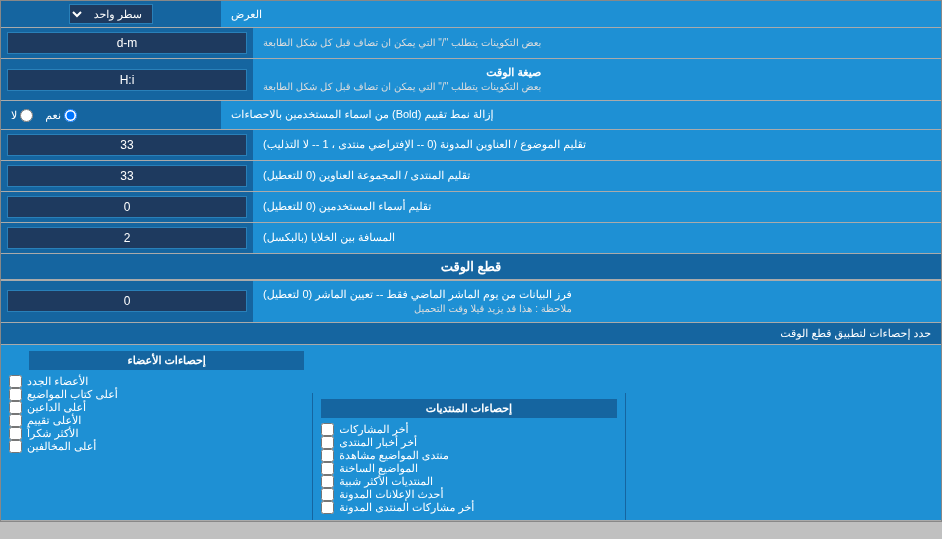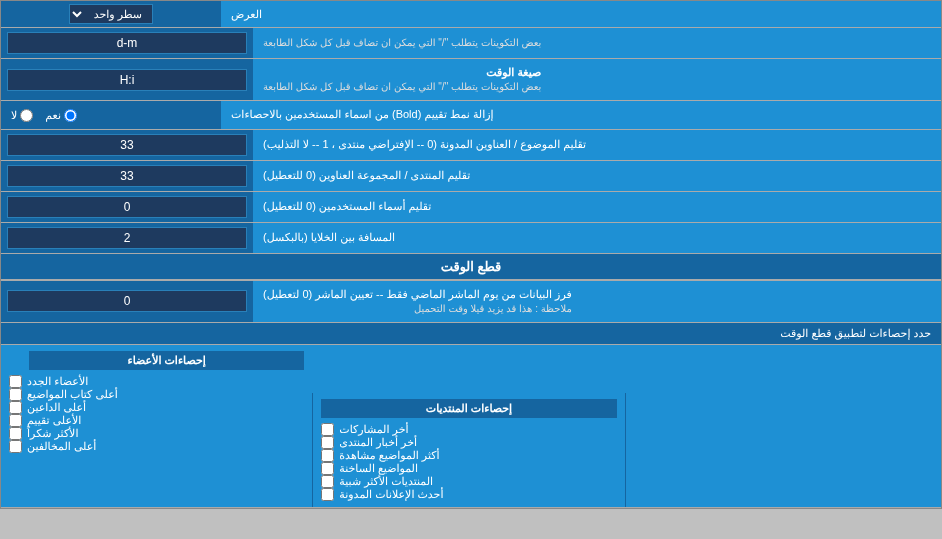--- a/index.html
+++ b/index.html
@@ -229,33 +229,37 @@
         <div style="background:#1565a0; color:#fff; font-weight:bold; padding:3px 8px; font-size:11px; text-align:center; margin-bottom:5px;">إحصاءات المنتديات</div>
         <div class="checkbox-item">
           <span>أخر المشاركات</span>
           <input type="checkbox" style="">
         </div>
         <div class="checkbox-item">
           <span>أخر أخبار المنتدى</span>
           <input type="checkbox" style="">
         </div>
         <div class="checkbox-item">
-          <span>أكثر المواضيع مشاهدة</span>
+          <span>منتدى المواضيع مشاهدة</span>
           <input type="checkbox" style="">
         </div>
         <div class="checkbox-item">
           <span>المواضيع الساخنة</span>
           <input type="checkbox" style="">
         </div>
         <div class="checkbox-item">
           <span>المنتديات الأكثر شبية</span>
           <input type="checkbox" style="">
         </div>
         <div class="checkbox-item">
           <span>أحدث الإعلانات المدونة</span>
+          <input type="checkbox" style="">
+        </div>
+        <div class="checkbox-item">
+          <span>أخر مشاركات المنتدى المدونة</span>
           <input type="checkbox" style="">
         </div>
       </div>
 
       <div style="flex:1; padding:6px 8px;">
         <div style="background:#1565a0; color:#fff; font-weight:bold; padding:3px 8px; font-size:11px; text-align:center; margin-bottom:5px;margin-left:20px;">إحصاءات الأعضاء</div>
         <div class="checkbox-item">
           <span>الأعضاء الجدد</span>
           <input type="checkbox" style="">
         </div>

